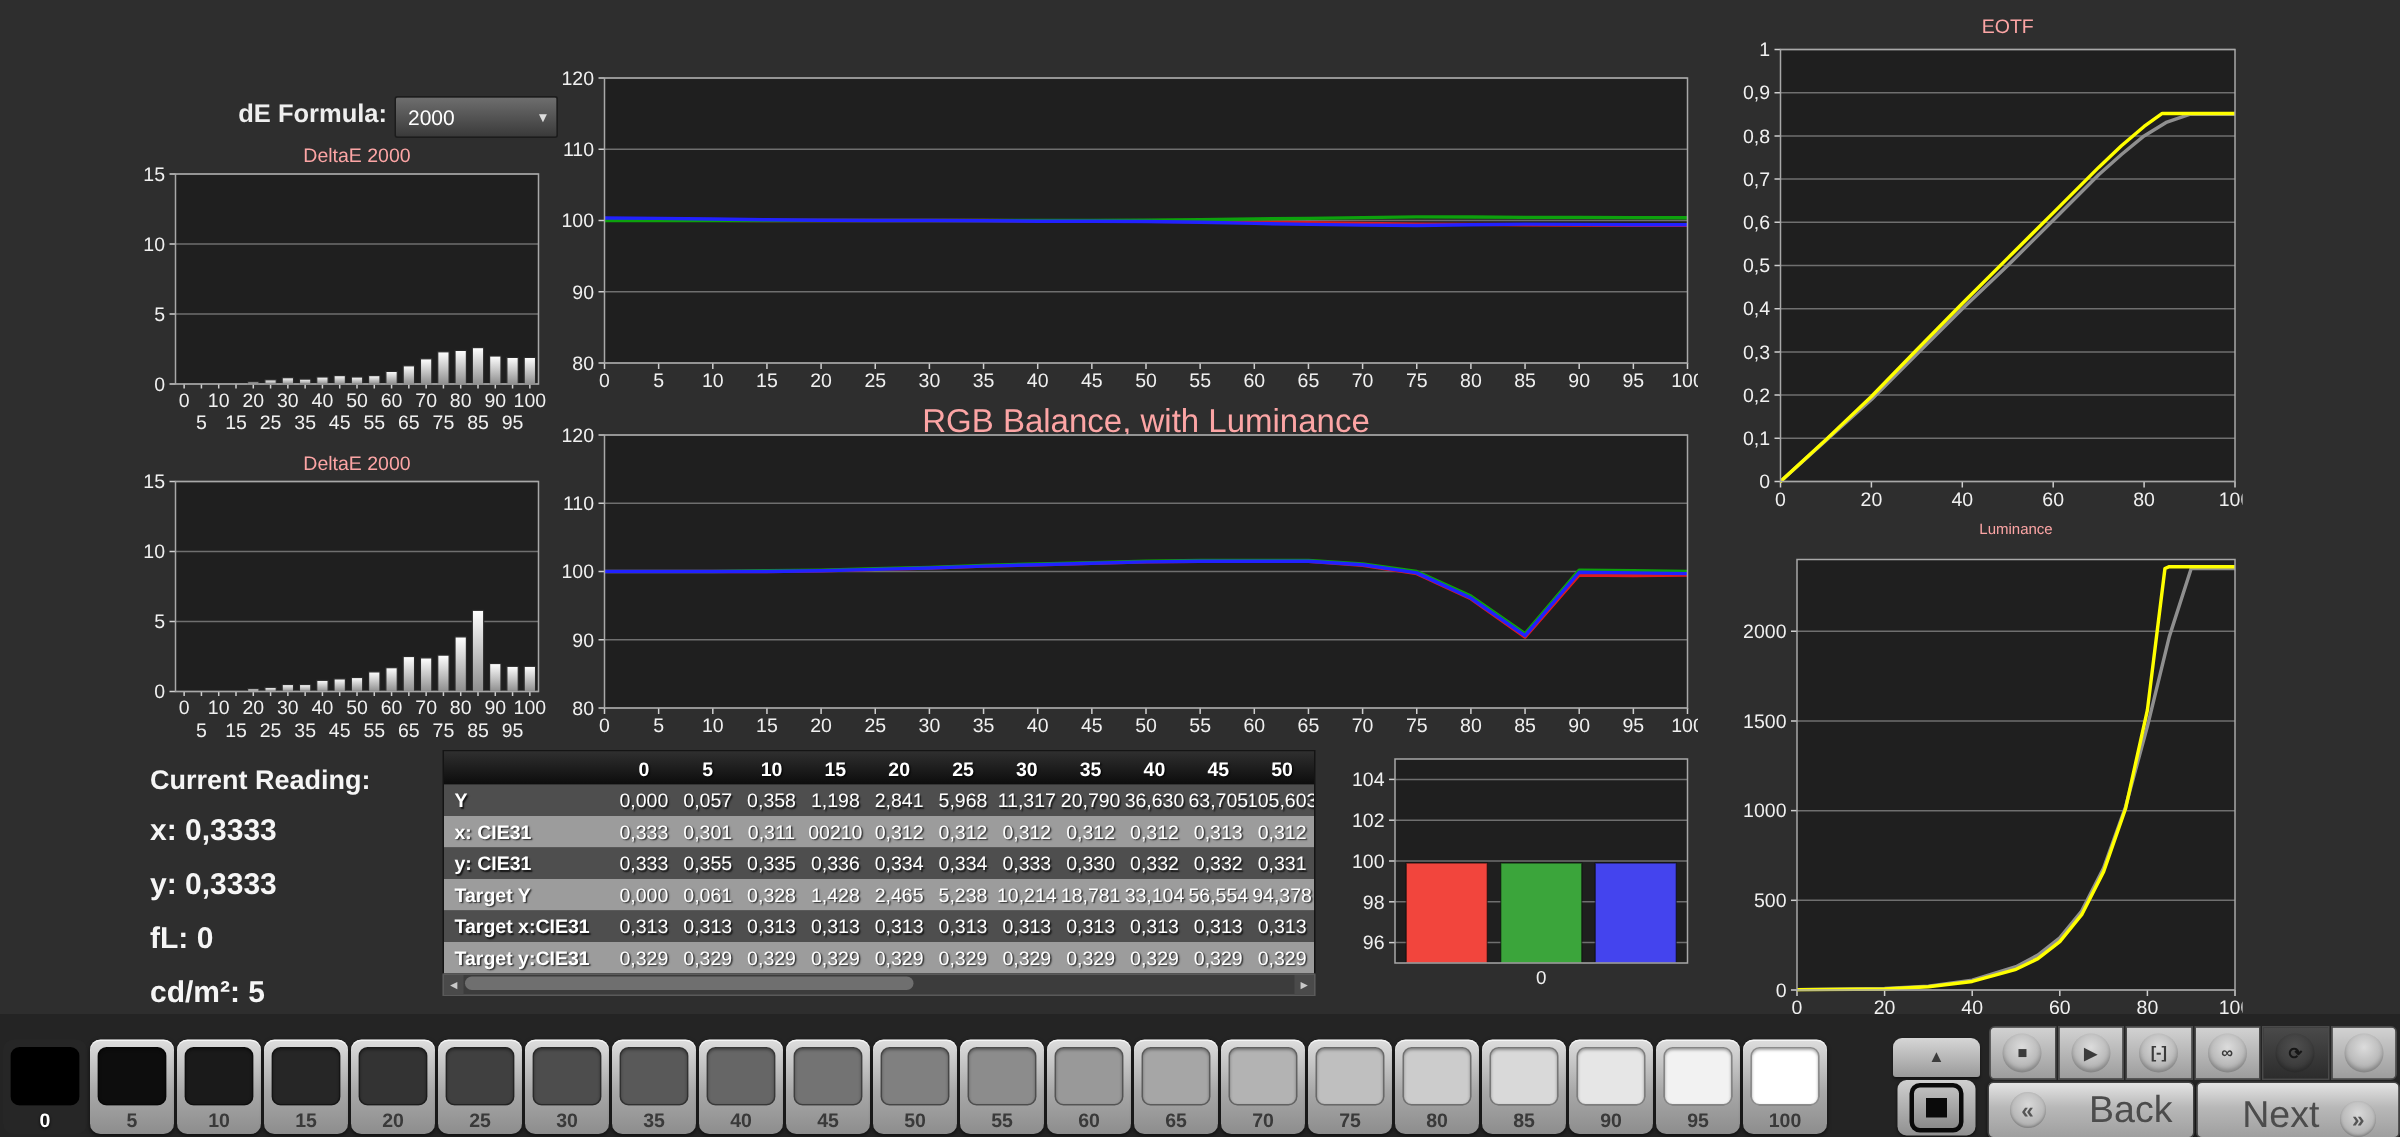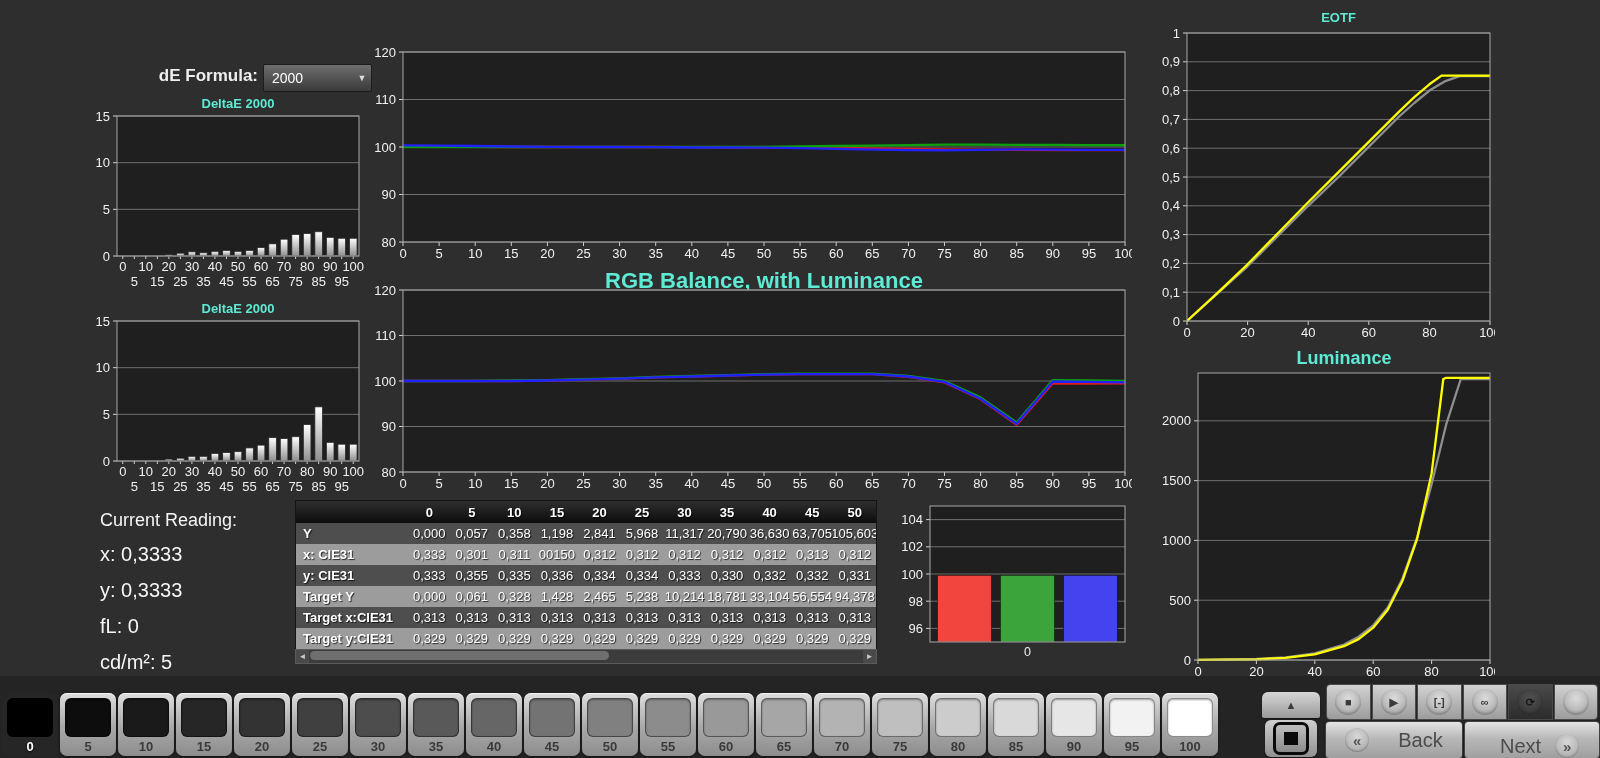--- a/index.html
+++ b/index.html
@@ -7,23 +7,23 @@
           font-family:"Liberation Sans",sans-serif;color:#f2f2f2;}
   .page-title{position:absolute;left:95px;top:8px;font-size:31px;font-weight:400;color:#fff;letter-spacing:.5px;}
   .de-label{position:absolute;left:60px;top:66px;width:198px;text-align:right;font-size:17px;font-weight:700;color:#eee;}
   .dropdown{position:absolute;left:263px;top:64px;width:107px;height:26px;
             background:linear-gradient(#6e6e6e,#3a3a3a);border:1px solid #1c1c1c;border-radius:2px;
             display:flex;align-items:center;cursor:default;}
   .dropdown .dd-val{flex:1;padding-left:8px;font-size:14px;color:#fff;}
   .dropdown .dd-arrow{width:18px;text-align:center;font-size:9px;color:#ddd;}
   .chart{position:absolute;}
   .chart svg{position:absolute;left:0;top:0;}
-  .chart-title{position:absolute;text-align:center;color:#5eead4;font-weight:700;}
+  .chart-title{position:absolute;text-align:center;color:#fca5a5;font-weight:400;}
   svg text{font-family:"Liberation Sans",sans-serif;}
-  .reading{position:absolute;left:100px;top:510px;}
+  .reading{position:absolute;left:100px;top:510px;font-weight:bold;}
   .reading .rh{font-size:18px;margin-bottom:12px;color:#f5f5f5;}
   .reading .rl{font-size:20px;margin-bottom:13px;color:#f5f5f5;}
   
   .mtable{position:absolute;left:295px;top:500px;width:580px;border:1px solid #141414;}
   .trow{display:grid;grid-template-columns:112px repeat(11,1fr);}
   .trow.head{height:22px;background:linear-gradient(#2f2f2f,#0c0c0c);}
   .trow.dark{height:21px;background:#4e4e4e;}
   .trow.light{height:21px;background:#9c9c9c;}
   .tcell{display:flex;align-items:center;justify-content:center;font-size:13px;color:#fff;
          text-shadow:1px 1px 1px rgba(0,0,0,.75);overflow:hidden;white-space:nowrap;}
@@ -62,21 +62,21 @@
   .t-cell.active{background:linear-gradient(#4a4a4a,#2c2c2c);}
   .t-circle{width:26px;height:26px;border-radius:50%;background:radial-gradient(circle at 50% 35%,#dcdcdc,#9e9e9e);
             box-shadow:inset 0 -2px 3px rgba(0,0,0,.25);display:flex;align-items:center;justify-content:center;
             font-size:11px;font-weight:700;color:#3b3b3b;}
   .t-cell.active .t-circle{background:radial-gradient(circle at 50% 35%,#4f4f4f,#303030);color:#161616;}
   .nav-btn{position:absolute;top:45px;height:36px;border-radius:4px;border:1px solid #414141;
            background:linear-gradient(#e4e4e4,#b8b8b8 45%,#9f9f9f);display:flex;align-items:center;justify-content:center;
            gap:14px;cursor:pointer;box-shadow:0 1px 2px rgba(0,0,0,.5);}
   .nav-btn.back{left:1325px;width:136px;}
   .nav-btn.next{left:1464px;width:134px;align-items:flex-end;}
-  .nav-text{font-size:20px;color:#4c4c4c;margin-left:15px;}
+  .nav-text{font-size:25px;color:#4c4c4c;margin-left:15px;}
   .nav-chip{width:24px;height:24px;border-radius:50%;background:radial-gradient(circle at 50% 35%,#d8d8d8,#a2a2a2);
             display:flex;align-items:center;justify-content:center;font-size:15px;color:#555;font-weight:700;
             box-shadow:inset 0 -1px 2px rgba(0,0,0,.3);}
 </style>
 </head>
 <body>
 
 <div class="screen">
 
   <div class="de-label">dE Formula:</div>
@@ -449,21 +449,21 @@
           <clipPath id="clip_eotf">
             <rect x="42" y="22" width="303" height="290"></rect>
           </clipPath>
         </defs>
         <polyline points="42.0,311.0 72.3,283.6 102.6,256.3 132.9,226.0 163.2,195.8 193.5,167.0 223.8,136.8 254.1,106.5 269.3,93.0 284.4,80.6 299.6,71.4 314.7,66.2 345.0,66.2" fill="none" stroke="#8f8f8f" stroke-width="2.3" stroke-linejoin="round" stroke-linecap="round" clip-path="url(#clip_eotf)"></polyline>
         <polyline points="42.0,311.0 72.3,283.1 102.6,254.3 132.9,223.2 163.2,192.3 193.5,162.1 223.8,131.9 254.1,101.6 269.3,87.2 284.4,74.3 296.5,65.6 345.0,65.6" fill="none" stroke="#ffff00" stroke-width="2.3" stroke-linejoin="round" stroke-linecap="round" clip-path="url(#clip_eotf)"></polyline>
         <rect x="42" y="23" width="303" height="288" fill="none" stroke="#a8a8a8" stroke-width="1"></rect>
       </svg>
     </div>
   <div class="chart" style="left: 1145px; top: 348px; width: 350px; height: 330px;">
-      <div class="chart-title" style="left: 53px; top: 0px; width: 292px; font-size: 18px;">Luminance</div>
+      <div class="chart-title" style="left: 53px; top: 0px; width: 292px; font-size: 10px;">Luminance</div>
       <svg width="350" height="330" viewBox="0 0 350 330">
         <rect x="53" y="25" width="292" height="287" fill="#1f1f1f"></rect>
         <line x1="53" y1="312" x2="345" y2="312" stroke="#6f6f6f" stroke-width="1"></line>
         <line x1="49" y1="312" x2="53" y2="312" stroke="#cfcfcf" stroke-width="1"></line>
         <text x="46" y="316.5" text-anchor="end" fill="#f0f0f0" font-size="13">0</text>
         <line x1="53" y1="252.20833333333331" x2="345" y2="252.20833333333331" stroke="#6f6f6f" stroke-width="1"></line>
         <line x1="49" y1="252.20833333333331" x2="53" y2="252.20833333333331" stroke="#cfcfcf" stroke-width="1"></line>
         <text x="46" y="256.7083333333333" text-anchor="end" fill="#f0f0f0" font-size="13">500</text>
         <line x1="53" y1="192.41666666666666" x2="345" y2="192.41666666666666" stroke="#6f6f6f" stroke-width="1"></line>
         <line x1="49" y1="192.41666666666666" x2="53" y2="192.41666666666666" stroke="#cfcfcf" stroke-width="1"></line>
@@ -557,21 +557,21 @@
         <div class="tcell">20,790</div>
         <div class="tcell">36,630</div>
         <div class="tcell">63,705</div>
         <div class="tcell">105,603</div>
       </div>
       <div class="trow light">
         <div class="tcell lbl">x: CIE31</div>
         <div class="tcell">0,333</div>
         <div class="tcell">0,301</div>
         <div class="tcell">0,311</div>
-        <div class="tcell">00150</div>
+        <div class="tcell">00210</div>
         <div class="tcell">0,312</div>
         <div class="tcell">0,312</div>
         <div class="tcell">0,312</div>
         <div class="tcell">0,312</div>
         <div class="tcell">0,312</div>
         <div class="tcell">0,313</div>
         <div class="tcell">0,312</div>
       </div>
       <div class="trow dark">
         <div class="tcell lbl">y: CIE31</div>

